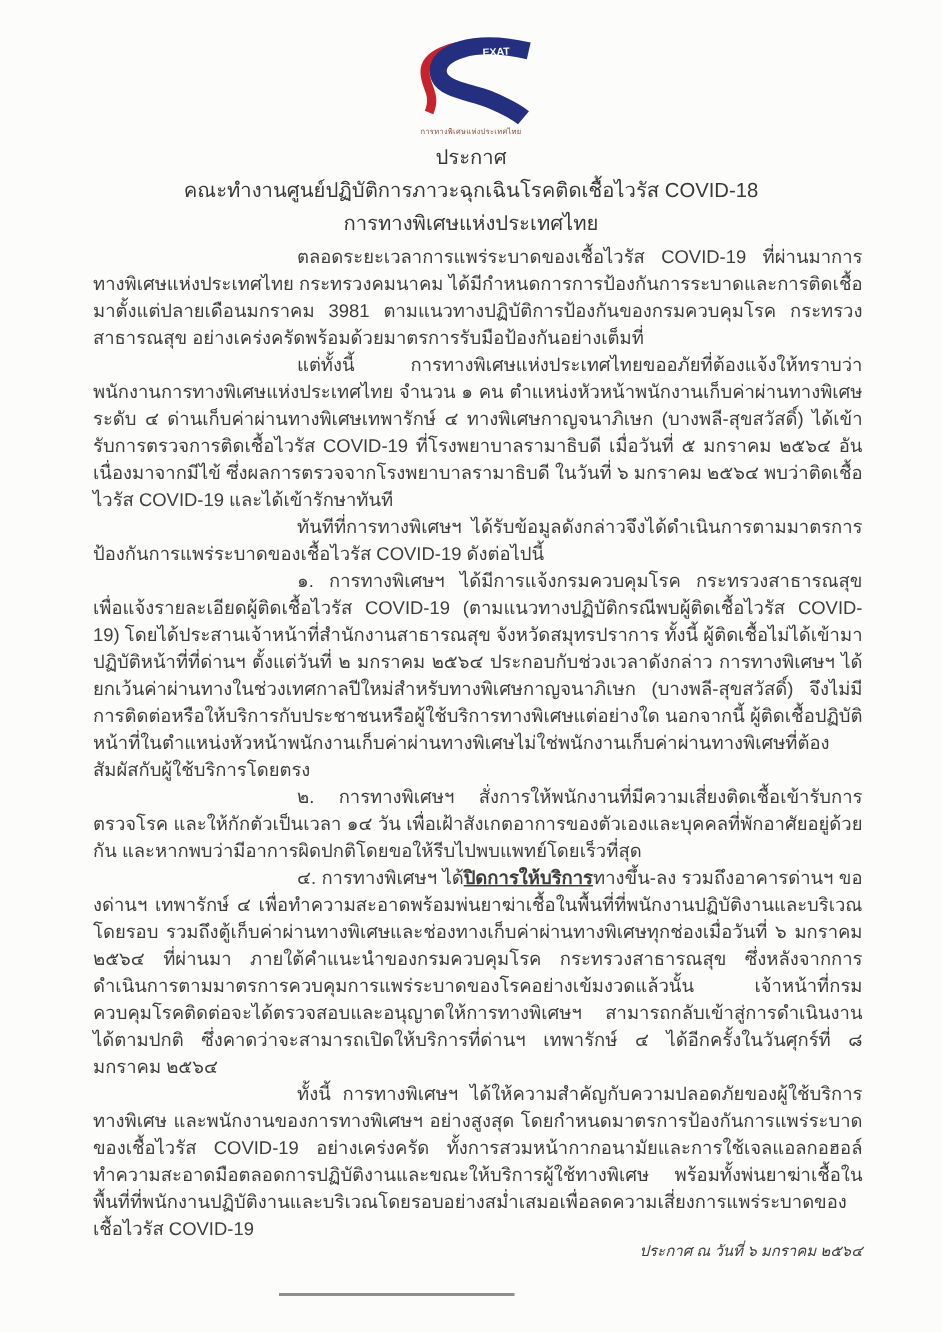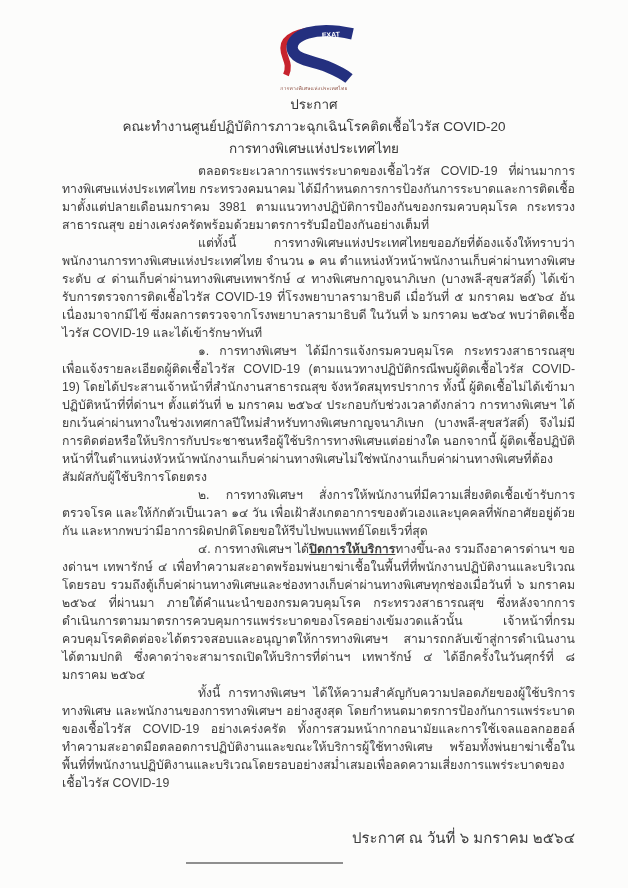--- a/index.html
+++ b/index.html
@@ -20,21 +20,21 @@
   }
   .doc-body {
     position:absolute; top:162px; left:62px; width:513px;
     font-size:12.3px; line-height:18px; text-align:justify;
     text-justify:inter-word;
   }
   .para { margin:0; text-indent:136px; }
   .emph { font-weight:bold; text-decoration:underline; }
   .footer-line {
     position:absolute; top:826px; left:62px; width:513px;
-    text-align:right; font-size:15px; color:#3e3e3e;
+    text-align:right; font-size:10px; color:#3e3e3e;font-style:italic;
   }
   .bottom-rule {
     position:absolute; top:862px; left:186px; width:157px; height:0;
     border-top:2px solid #8f8f8f;
   }
 </style>
 </head>
 <body>
 
 <div class="page">
@@ -43,27 +43,28 @@
     <svg class="logo-svg" width="84" height="60" viewBox="0 0 96 68" aria-hidden="true">
       <path d="M60,7 C30,5 13,15 13,27 C13,39 22,44 16,58" fill="none" stroke-width="7" stroke="#c7232d"></path>
       <path d="M92,11 C48,1 22,13 23,27 C24,41 48,42 62,48 C74,53 82,57 88,62" fill="none" stroke-width="13" stroke="#24307f"></path>
       <text x="57" y="15" font-size="8" font-weight="bold" font-family="Liberation Sans, DejaVu Sans, sans-serif" transform="rotate(-3 57 15)" fill="#ffffff">EXAT</text>
     </svg>
     <div class="logo-caption">การทางพิเศษแห่งประเทศไทย</div>
   </div>
 
   <div class="title-block">
     <div>ประกาศ</div>
-    <div>คณะทำงานศูนย์ปฏิบัติการภาวะฉุกเฉินโรคติดเชื้อไวรัส COVID-20</div>
+    <div>คณะทำงานศูนย์ปฏิบัติการภาวะฉุกเฉินโรคติดเชื้อไวรัส COVID-18</div>
     <div>การทางพิเศษแห่งประเทศไทย</div>
   </div>
 
   <div class="doc-body">
       <p class="para"><span>ตลอดระยะเวลาการแพร่ระบาดของเชื้อไวรัส COVID-19 ที่ผ่านมาการทางพิเศษแห่งประเทศไทย กระทรวงคมนาคม ได้มีกำหนดการการป้องกันการระบาดและการติดเชื้อมาตั้งแต่ปลายเดือนมกราคม 3981 ตามแนวทางปฏิบัติการป้องกันของกรมควบคุมโรค กระทรวงสาธารณสุข อย่างเคร่งครัดพร้อมด้วยมาตรการรับมือป้องกันอย่างเต็มที่</span></p>
       <p class="para"><span>แต่ทั้งนี้ การทางพิเศษแห่งประเทศไทยขออภัยที่ต้องแจ้งให้ทราบว่าพนักงานการทางพิเศษแห่งประเทศไทย จำนวน ๑ คน ตำแหน่งหัวหน้าพนักงานเก็บค่าผ่านทางพิเศษ ระดับ ๔ ด่านเก็บค่าผ่านทางพิเศษเทพารักษ์ ๔ ทางพิเศษกาญจนาภิเษก (บางพลี-สุขสวัสดิ์) ได้เข้ารับการตรวจการติดเชื้อไวรัส COVID-19 ที่โรงพยาบาลรามาธิบดี เมื่อวันที่ ๕ มกราคม ๒๕๖๔ อันเนื่องมาจากมีไข้ ซึ่งผลการตรวจจากโรงพยาบาลรามาธิบดี ในวันที่ ๖ มกราคม ๒๕๖๔ พบว่าติดเชื้อไวรัส COVID-19 และได้เข้ารักษาทันที</span></p>
+      <p class="para"><span>ทันทีที่การทางพิเศษฯ ได้รับข้อมูลดังกล่าวจึงได้ดำเนินการตามมาตรการป้องกันการแพร่ระบาดของเชื้อไวรัส COVID-19 ดังต่อไปนี้</span></p>
       <p class="para"><span>๑. การทางพิเศษฯ ได้มีการแจ้งกรมควบคุมโรค กระทรวงสาธารณสุข เพื่อแจ้งรายละเอียดผู้ติดเชื้อไวรัส COVID-19 (ตามแนวทางปฏิบัติกรณีพบผู้ติดเชื้อไวรัส COVID-19) โดยได้ประสานเจ้าหน้าที่สำนักงานสาธารณสุข จังหวัดสมุทรปราการ ทั้งนี้ ผู้ติดเชื้อไม่ได้เข้ามาปฏิบัติหน้าที่ที่ด่านฯ ตั้งแต่วันที่ ๒ มกราคม ๒๕๖๔ ประกอบกับช่วงเวลาดังกล่าว การทางพิเศษฯ ได้ยกเว้นค่าผ่านทางในช่วงเทศกาลปีใหม่สำหรับทางพิเศษกาญจนาภิเษก (บางพลี-สุขสวัสดิ์) จึงไม่มีการติดต่อหรือให้บริการกับประชาชนหรือผู้ใช้บริการทางพิเศษแต่อย่างใด นอกจากนี้ ผู้ติดเชื้อปฏิบัติหน้าที่ในตำแหน่งหัวหน้าพนักงานเก็บค่าผ่านทางพิเศษไม่ใช่พนักงานเก็บค่าผ่านทางพิเศษที่ต้องสัมผัสกับผู้ใช้บริการโดยตรง</span></p>
       <p class="para"><span>๒. การทางพิเศษฯ สั่งการให้พนักงานที่มีความเสี่ยงติดเชื้อเข้ารับการตรวจโรค และให้กักตัวเป็นเวลา ๑๔ วัน เพื่อเฝ้าสังเกตอาการของตัวเองและบุคคลที่พักอาศัยอยู่ด้วยกัน และหากพบว่ามีอาการผิดปกติโดยขอให้รีบไปพบแพทย์โดยเร็วที่สุด</span></p>
       <p class="para"><span>๔. การทางพิเศษฯ ได้</span><span class="emph">ปิดการให้บริการ</span><span>ทางขึ้น-ลง รวมถึงอาคารด่านฯ ของด่านฯ เทพารักษ์ ๔ เพื่อทำความสะอาดพร้อมพ่นยาฆ่าเชื้อในพื้นที่ที่พนักงานปฏิบัติงานและบริเวณโดยรอบ รวมถึงตู้เก็บค่าผ่านทางพิเศษและช่องทางเก็บค่าผ่านทางพิเศษทุกช่องเมื่อวันที่ ๖ มกราคม ๒๕๖๔ ที่ผ่านมา ภายใต้คำแนะนำของกรมควบคุมโรค กระทรวงสาธารณสุข ซึ่งหลังจากการดำเนินการตามมาตรการควบคุมการแพร่ระบาดของโรคอย่างเข้มงวดแล้วนั้น เจ้าหน้าที่กรมควบคุมโรคติดต่อจะได้ตรวจสอบและอนุญาตให้การทางพิเศษฯ สามารถกลับเข้าสู่การดำเนินงานได้ตามปกติ ซึ่งคาดว่าจะสามารถเปิดให้บริการที่ด่านฯ เทพารักษ์ ๔ ได้อีกครั้งในวันศุกร์ที่ ๘ มกราคม ๒๕๖๔</span></p>
       <p class="para"><span>ทั้งนี้ การทางพิเศษฯ ได้ให้ความสำคัญกับความปลอดภัยของผู้ใช้บริการทางพิเศษ และพนักงานของการทางพิเศษฯ อย่างสูงสุด โดยกำหนดมาตรการป้องกันการแพร่ระบาดของเชื้อไวรัส COVID-19 อย่างเคร่งครัด ทั้งการสวมหน้ากากอนามัยและการใช้เจลแอลกอฮอล์ทำความสะอาดมือตลอดการปฏิบัติงานและขณะให้บริการผู้ใช้ทางพิเศษ พร้อมทั้งพ่นยาฆ่าเชื้อในพื้นที่ที่พนักงานปฏิบัติงานและบริเวณโดยรอบอย่างสม่ำเสมอเพื่อลดความเสี่ยงการแพร่ระบาดของเชื้อไวรัส COVID-19</span></p>
     </div>
 
   <div class="footer-line">ประกาศ ณ วันที่ ๖ มกราคม ๒๕๖๔</div>
 
   <div class="bottom-rule"></div>
 

